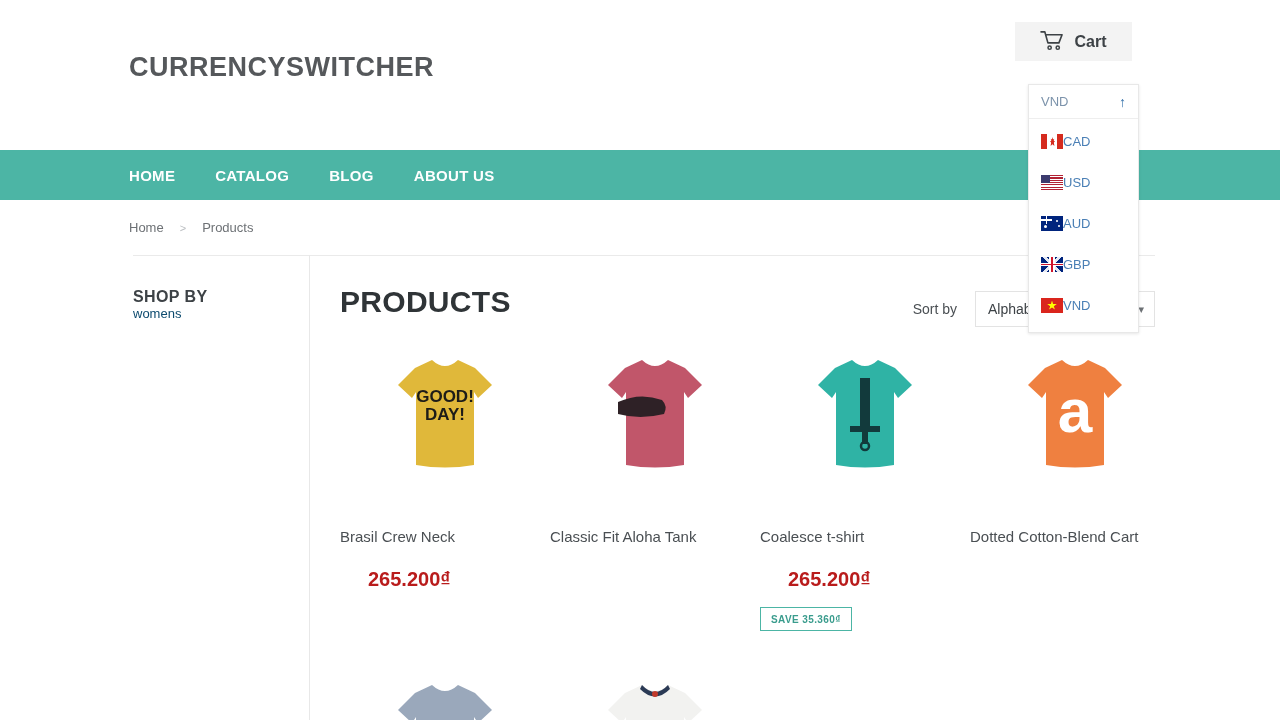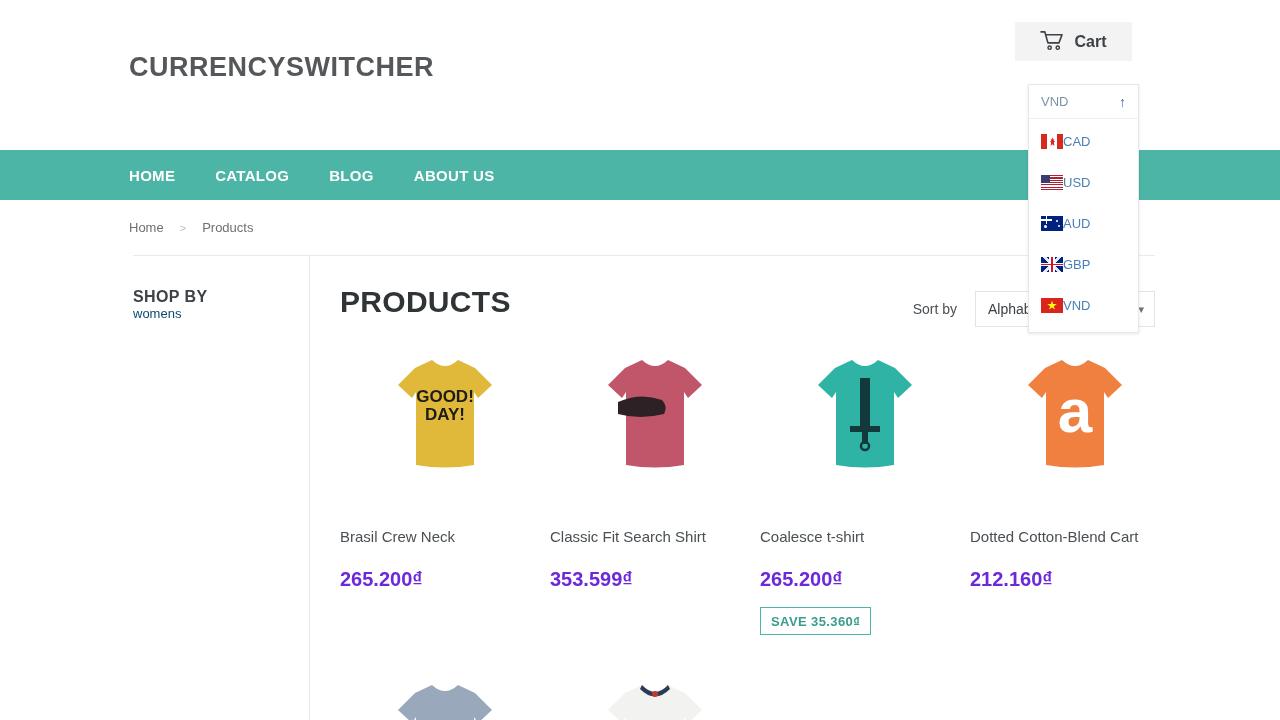--- a/index.html
+++ b/index.html
@@ -170,25 +170,25 @@
     width: 180px; height: 36px; border: 1px solid #e3e3e3; background: #fff;
     display: flex; align-items: center; justify-content: space-between;
     padding: 0 10px 0 12px; font-size: 14px; color: #3d4246; cursor: pointer;
   }
   .chev { font-size: 11px; color: #6d7175; }
 
   .grid { position: absolute; left: 0; top: 80px; width: 944px; display: flex; }
   .card { width: 210px; margin-right: 0; }
   .thumb { width: 210px; height: 160px; display: flex; align-items: center; justify-content: center; }
   .ptitle { margin-top: 33px; font-size: 15px; color: #4a4f53; }
-  .pprice { margin-top: 23px; font-size: 20px; font-weight: bold; color: #6d28d9; }
+  .pprice { margin-top: 23px; font-size: 20px; font-weight: bold; color: #b91c1c; margin-left: 28px; }
   .badge {
     display: inline-block; margin-top: 16px; padding: 6px 10px 5px 10px;
     border: 1px solid #4cb5a5; color: #3a9c8d;
-    font-size: 13px; font-weight: bold; letter-spacing: .4px;
+    font-size: 10px; font-weight: bold; letter-spacing: .4px;
   }
 
   .row2 { position: absolute; left: 0; top: 430px; width: 944px; display: flex; }
   .thumb2 { width: 210px; height: 60px; display: flex; align-items: flex-start; justify-content: center; overflow: hidden; }
 </style>
 </head>
 <body>
 
 <div class="page">
 
@@ -308,22 +308,21 @@
           <div class="pprice">265.200₫</div>
         </div>
 
         <div class="card">
           <div class="thumb">
             <svg width="150" height="150" viewBox="0 0 150 150">
               <path d="M45 28 L62 20 Q75 32 88 20 L105 28 L122 45 L108 58 L104 52 L104 125 Q75 130 46 125 L46 52 L42 58 L28 45 Z" fill="#c1566a"></path>
               <path d="M38 62 Q60 52 82 60 Q88 66 84 74 Q60 80 38 74 Z" fill="#2e2126"></path>
             </svg>
           </div>
-          <div class="ptitle">Classic Fit Search Shirt</div>
-          <div class="pprice">353.599₫</div>
+          <div class="ptitle">Classic Fit Aloha Tank</div>
         </div>
 
         <div class="card">
           <div class="thumb">
             <svg width="150" height="150" viewBox="0 0 150 150">
               <path d="M45 28 L62 20 Q75 32 88 20 L105 28 L122 45 L108 58 L104 52 L104 125 Q75 130 46 125 L46 52 L42 58 L28 45 Z" fill="#2fb3a5"></path>
               <rect x="70" y="38" width="10" height="48" fill="#123a3c"></rect>
               <rect x="60" y="86" width="30" height="6" fill="#123a3c"></rect>
               <rect x="72" y="92" width="6" height="12" fill="#123a3c"></rect>
               <circle cx="75" cy="106" r="4" fill="none" stroke="#123a3c" stroke-width="2.5"></circle>
@@ -335,21 +334,20 @@
         </div>
 
         <div class="card">
           <div class="thumb">
             <svg width="150" height="150" viewBox="0 0 150 150">
               <path d="M45 28 L62 20 Q75 32 88 20 L105 28 L122 45 L108 58 L104 52 L104 125 Q75 130 46 125 L46 52 L42 58 L28 45 Z" fill="#ef8040"></path>
               <text x="75" y="92" font-family="Liberation Sans, sans-serif" font-size="62" font-weight="bold" fill="#ffffff" text-anchor="middle">a</text>
             </svg>
           </div>
           <div class="ptitle">Dotted Cotton-Blend Cart</div>
-          <div class="pprice">212.160₫</div>
         </div>
 
       </div>
 
       <div class="row2">
         <div class="card">
           <div class="thumb2">
             <svg width="150" height="60" viewBox="0 0 150 60">
               <path d="M45 8 L62 0 Q75 12 88 0 L105 8 L122 25 L108 38 L104 32 L104 60 L46 60 L46 32 L42 38 L28 25 Z" fill="#9aa8bb"></path>
             </svg>

